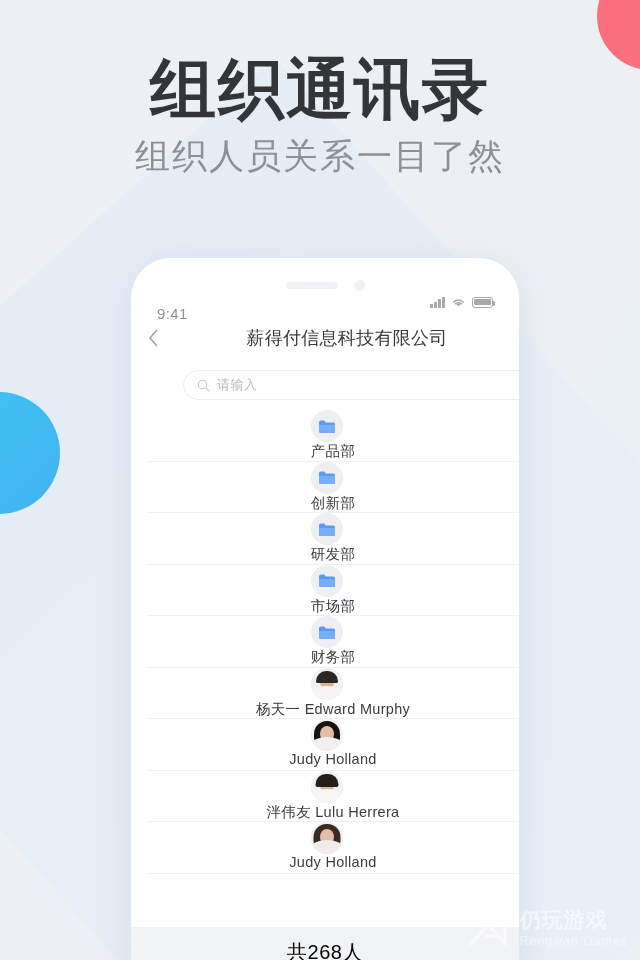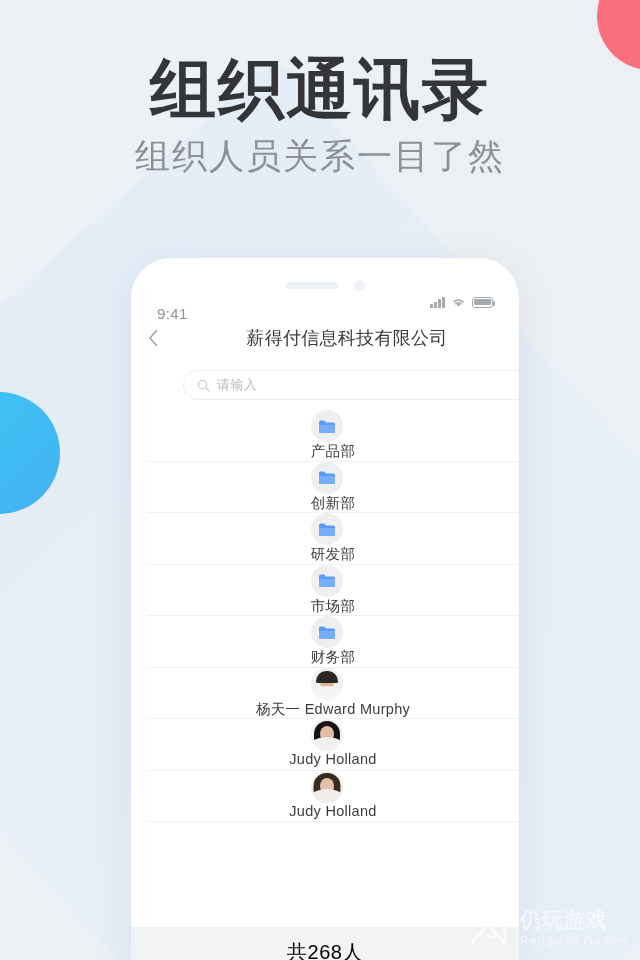--- a/index.html
+++ b/index.html
@@ -379,20 +379,31 @@
               <span class="hair" style="background:#17120f;width:26px;height:26px;border-radius:13px 13px 9px 9px;left:50%;transform:translateX(-50%);top:2px"></span>
               <span class="head" style="background:#e2bda6;width:14px;height:16px;left:50%;transform:translateX(-50%);top:7px"></span>
               <span class="body" style="background:#f1efef;width:30px;height:14px;left:50%;transform:translateX(-50%);bottom:0"></span>
             </span>
           </div>
           <div class="row-label">Judy Holland</div>
         </div>
         <div class="row">
           <div class="row-av">
             <span class="ph">
+              <span class="bgc" style="background:#f3f2f0"></span>
+              <span class="head" style="background:#dcb79e;width:14px;height:16px;left:50%;transform:translateX(-50%);top:6px"></span>
+              <span class="hair" style="background:#241f1b;width:23px;height:13px;border-radius:12px 12px 3px 3px;left:50%;transform:translateX(-50%);top:3px"></span>
+              <span class="body" style="background:#f7f6f4;width:30px;height:14px;left:50%;transform:translateX(-50%);bottom:0"></span>
+            </span>
+          </div>
+          <div class="row-label">泮伟友  Lulu Herrera</div>
+        </div>
+        <div class="row">
+          <div class="row-av">
+            <span class="ph">
               <span class="bgc" style="background:#f2f0ee"></span>
               <span class="hair" style="background:#3a2a20;width:27px;height:27px;border-radius:13px 13px 10px 10px;left:50%;transform:translateX(-50%);top:2px"></span>
               <span class="head" style="background:#e4c0aa;width:14px;height:16px;left:50%;transform:translateX(-50%);top:7px"></span>
               <span class="body" style="background:#efecea;width:30px;height:14px;left:50%;transform:translateX(-50%);bottom:0"></span>
             </span>
           </div>
           <div class="row-label">Judy Holland</div>
         </div>
       </div>
 

